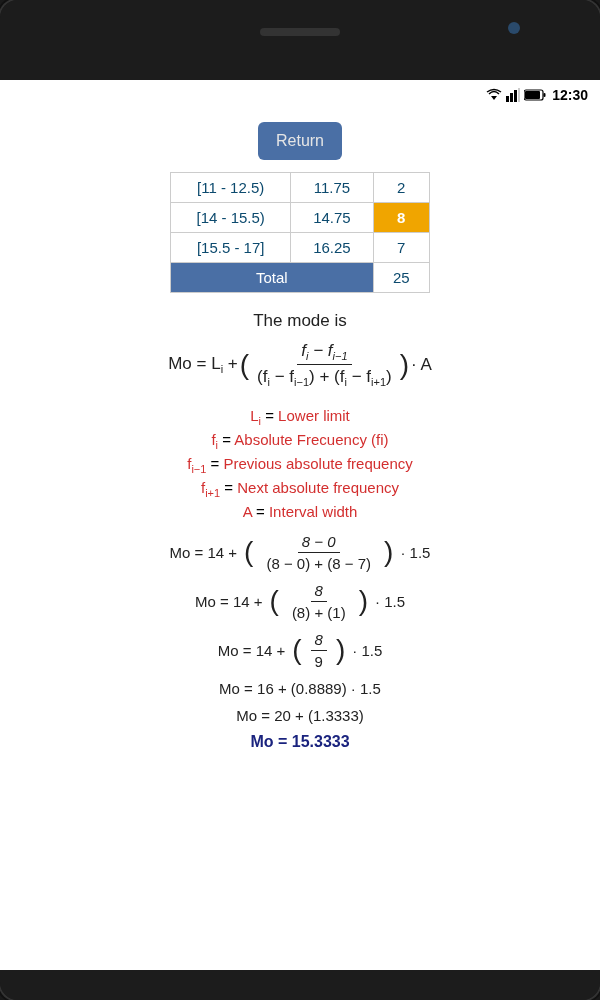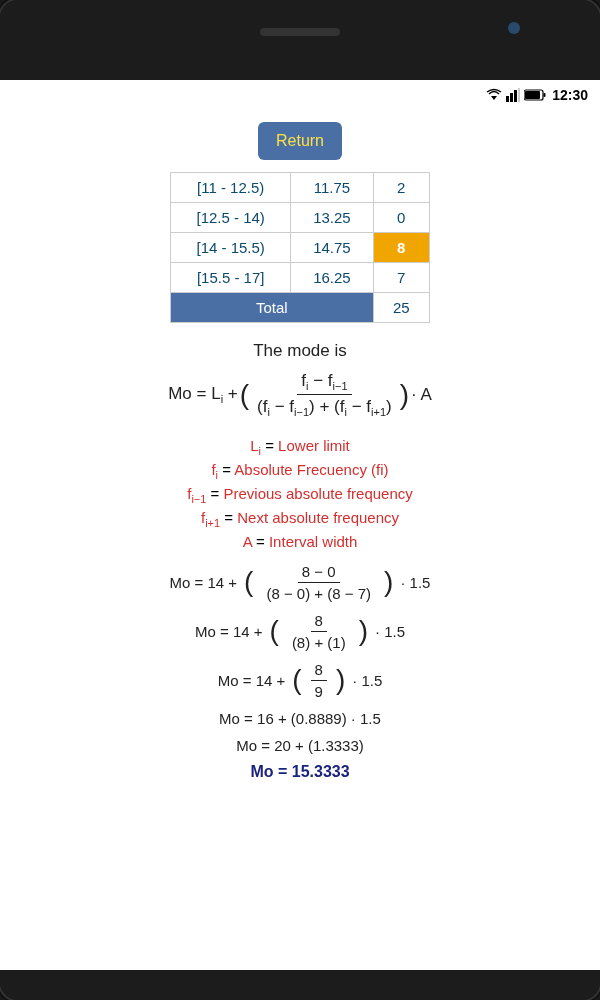--- a/index.html
+++ b/index.html
@@ -91,21 +91,21 @@
 
     .phone-bottom {
       background: #1c1c1c;
       height: 30px;
       flex-shrink: 0;
     }
 
     
     .return-btn {
       background: #4a6fa5;
-      color: #fde047;
+      color: #e5e5e5;
       border: none;
       padding: 10px 18px;
       border-radius: 6px;
       font-size: 16px;
       margin: 12px auto;
       display: block;
       cursor: pointer;
     }
 
     .freq-table {
@@ -156,20 +156,21 @@
       flex-direction: column;
       align-items: center;
       vertical-align: middle;
       margin: 0 2px;
     }
 
     .fraction-numerator {
       border-bottom: 1.5px solid #222;
       padding: 0 4px 2px 4px;
       text-align: left;
+      font-style: italic;
     }
 
     .fraction-denominator {
       padding: 2px 4px 0 4px;
       text-align: center;
     }
 
     .legend-section {
       margin: 10px 0 4px 0;
       width: 100%;
@@ -257,25 +258,20 @@
   <div class="screen-content">
 
     <button class="return-btn">Return</button>
 
     <table class="freq-table">
       <tbody>
         <tr>
           <td>[11 - 12.5)</td>
           <td>11.75</td>
           <td>2</td>
-        </tr>
-        <tr>
-          <td>[12.5 - 14)</td>
-          <td>13.25</td>
-          <td>0</td>
         </tr>
         <tr>
           <td>[14 - 15.5)</td>
           <td>14.75</td>
           <td class="highlighted">8</td>
         </tr>
         <tr>
           <td>[15.5 - 17]</td>
           <td>16.25</td>
           <td>7</td>

